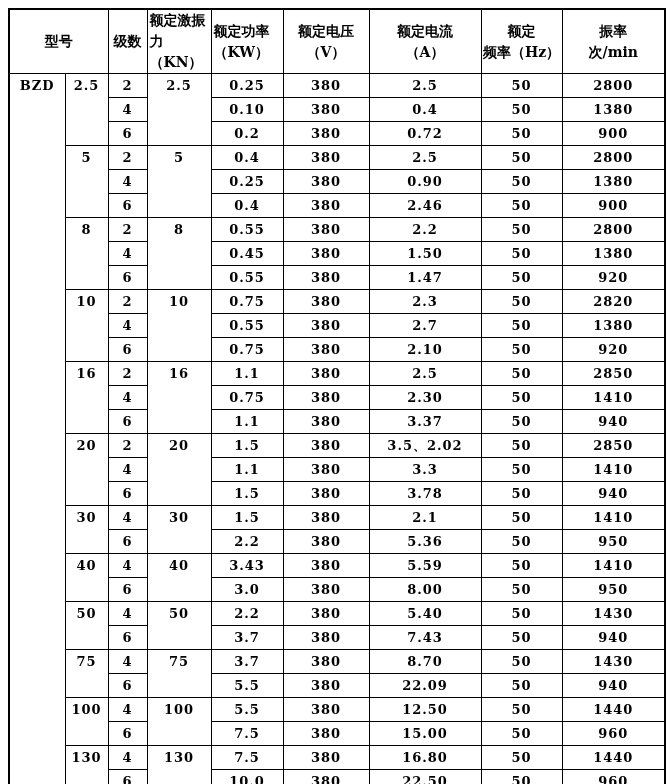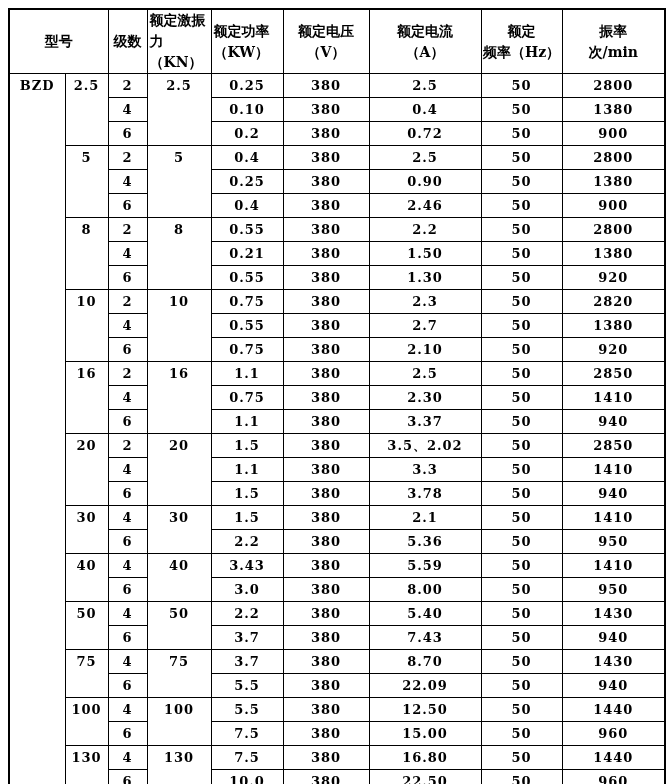--- a/index.html
+++ b/index.html
@@ -150,31 +150,31 @@
           <td>2</td>
           <td rowspan="3" class="merged">8</td>
           <td>0.55</td>
           <td>380</td>
           <td>2.2</td>
           <td>50</td>
           <td>2800</td>
         </tr>
         <tr>
           <td>4</td>
-          <td>0.21</td>
+          <td>0.45</td>
           <td>380</td>
           <td>1.50</td>
           <td>50</td>
           <td>1380</td>
         </tr>
         <tr>
           <td>6</td>
           <td>0.55</td>
           <td>380</td>
-          <td>1.30</td>
+          <td>1.47</td>
           <td>50</td>
           <td>920</td>
         </tr>
         <tr>
           <td rowspan="3" class="merged">10</td>
           <td>2</td>
           <td rowspan="3" class="merged">10</td>
           <td>0.75</td>
           <td>380</td>
           <td>2.3</td>

